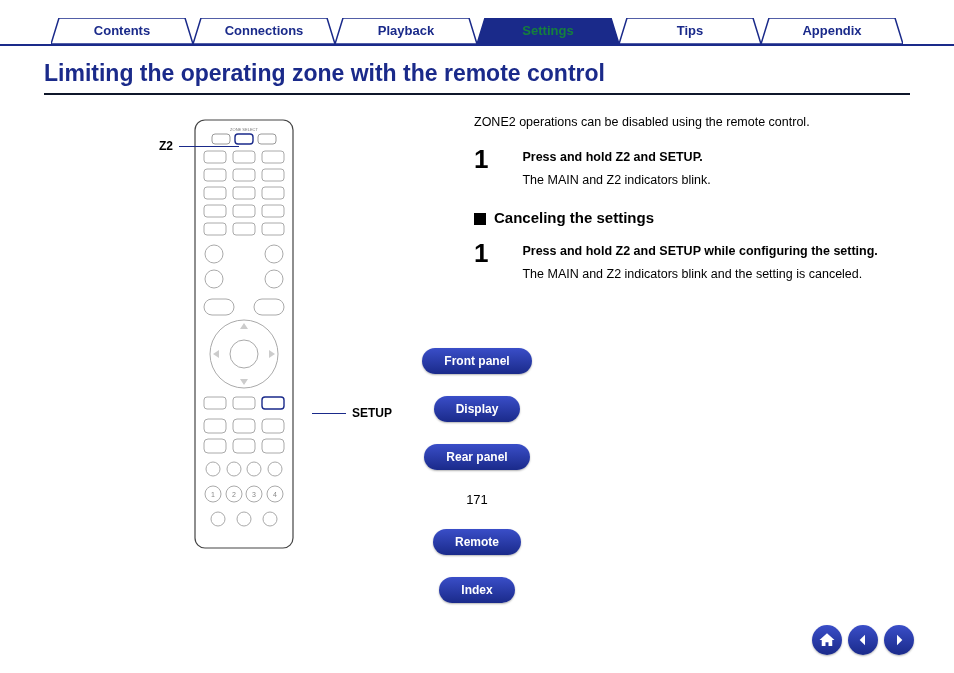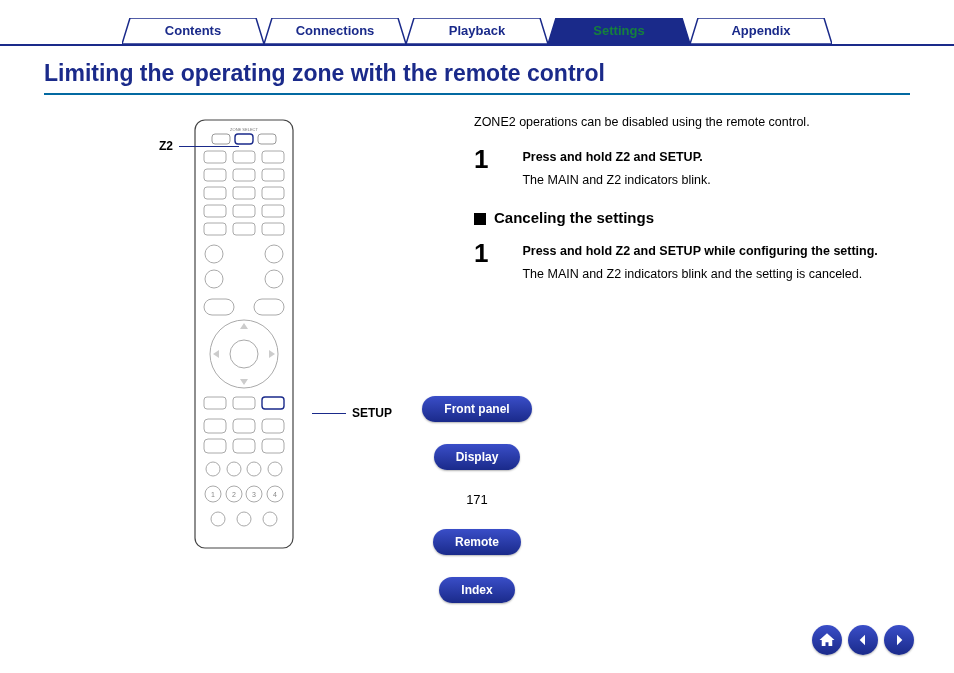--- a/index.html
+++ b/index.html
@@ -33,21 +33,21 @@
   .tab svg { position: absolute; top:0; left:0; }
   .tab span { position: relative; z-index: 2; }
   .tab.active span { color: #15803d; }
   
   .title-wrap { padding: 14px 44px 6px 44px; }
   h1 {
     font-size: 23px;
     font-weight: bold;
     color: #1a2a8a;
     padding-bottom: 6px;
-    border-bottom: 2px solid #0369a1;
+    border-bottom: 2px solid #0f172a;
   }
   
   .content {
     display: flex;
     padding: 8px 44px 0 44px;
     gap: 30px;
   }
   .left-col {
     width: 400px;
     display:flex;
@@ -136,20 +136,26 @@
     <svg width="142" height="26">
         <path d="M8 0 L134 0 L142 26 L0 26 Z" fill="#fff" stroke="#1a2a8a" stroke-width="1.5"></path>
       </svg>
     <span>Playback</span>
   </div>
   <div class="tab active">
     <svg width="142" height="26">
         <path d="M8 0 L134 0 L142 26 L0 26 Z" fill="#1a2a8a" stroke="#1a2a8a" stroke-width="1.5"></path>
       </svg>
     <span>Settings</span>
+  </div>
+  <div class="tab">
+    <svg width="142" height="26">
+        <path d="M8 0 L134 0 L142 26 L0 26 Z" fill="#fff" stroke="#1a2a8a" stroke-width="1.5"></path>
+      </svg>
+    <span>Tips</span>
   </div>
   <div class="tab">
     <svg width="142" height="26">
         <path d="M8 0 L134 0 L142 26 L0 26 Z" fill="#fff" stroke="#1a2a8a" stroke-width="1.5"></path>
       </svg>
     <span>Appendix</span>
   </div>
 </div>
 
 <div class="title-wrap">
@@ -269,20 +275,21 @@
         <div class="step-title">Press and hold Z2 and SETUP while configuring the setting.</div>
         <div>The MAIN and Z2 indicators blink and the setting is canceled.</div>
       </div>
     </div>
   </div>
 </div>
 
 <div class="bottom">
   <div class="pill">Front panel</div>
   <div class="pill">Display</div>
+  <div class="pill">Rear panel</div>
   <div class="page-num">171</div>
   <div class="pill">Remote</div>
   <div class="pill">Index</div>
   <div class="nav-icons">
     <div class="circ">
       <svg width="18" height="18" viewBox="0 0 24 24">
           <path d="M12 3 L2 12 h3 v8 h5 v-5 h4 v5 h5 v-8 h3 Z"></path>
         </svg>
     </div>
     <div class="circ">

